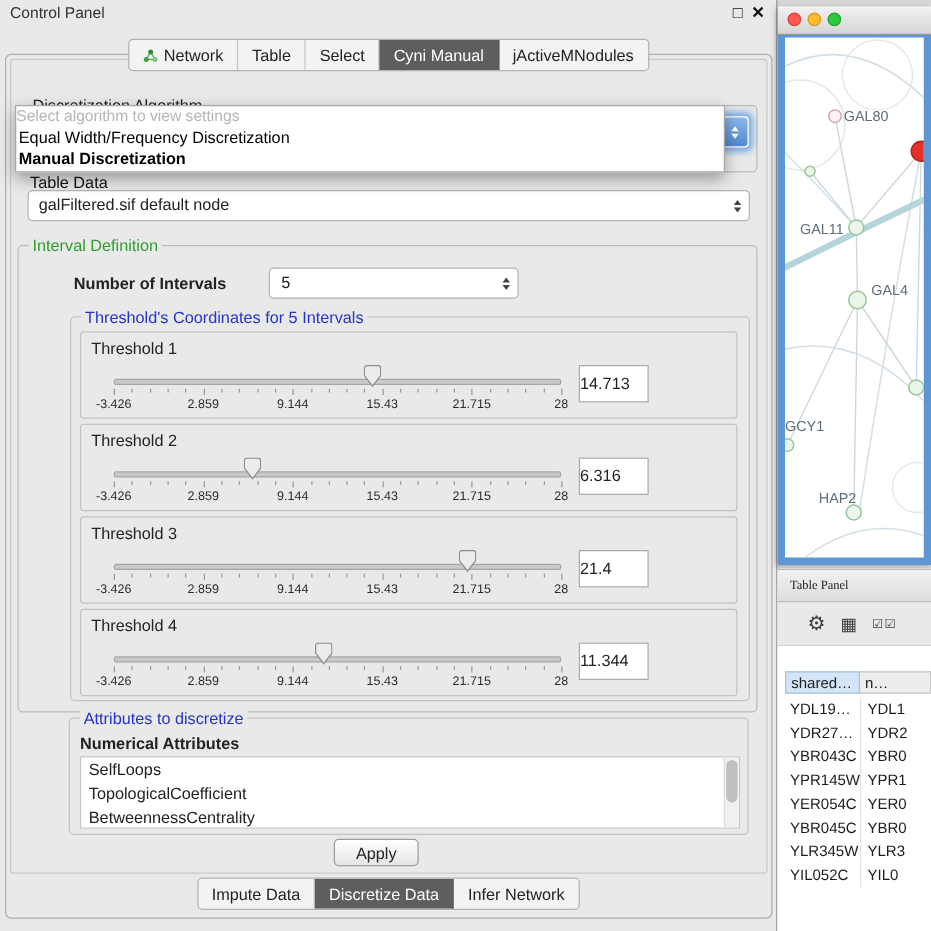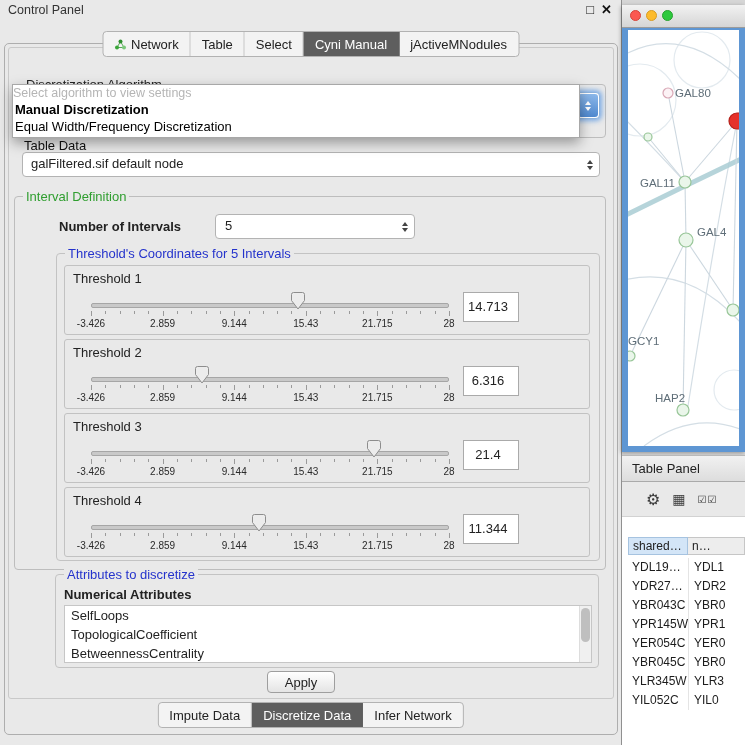--- a/index.html
+++ b/index.html
@@ -65,21 +65,21 @@
   .thr-label{position:absolute;left:8px;top:5px;font-weight:normal;}
   .thr-slider{position:absolute;left:26px;top:0;width:358px;height:68px;}
   .thr-track{position:absolute;left:0;right:0;top:37px;height:3px;background:#c9c9c9;border:1px solid #a6a6a6;border-radius:2px;}
   .thr-ticks{position:absolute;left:0;right:0;top:45px;height:6px;}
   .thr-ticks i{position:absolute;width:1px;height:3px;background:#9a9a9a;}
   .thr-ticks i.maj{height:5px;}
   .thr-scale{position:absolute;left:0;right:0;top:52px;height:12px;}
   .thr-scale span{position:absolute;transform:translateX(-50%);font-size:10px;color:#2a2a2a;white-space:nowrap;}
   .thr-handle{position:absolute;top:26px;margin-left:-7px;width:14px;height:18px;}
   .thr-value{position:absolute;right:70px;top:26px;width:56px;height:30px;background:#fff;border:1px solid #aaa;
-             font-size:13px;line-height:28px;text-align:center;padding-right:6px;box-sizing:border-box;}
+             font-size:13px;line-height:28px;text-align:left;padding-right:6px;box-sizing:border-box;}
 
   .attr-group{left:55px;top:574px;width:542px;height:92px;border-color:#c3c3c3;}
   .attr-title{position:absolute;left:8px;top:12px;font-weight:bold;}
   .attr-list{position:absolute;left:8px;top:30px;width:526px;height:56px;background:#fff;border:1px solid #c6c6c6;overflow:hidden;}
   .attr-item{height:19px;line-height:19px;padding-left:6px;font-size:13px;}
   .attr-scrollbar{position:absolute;right:0;top:0;bottom:0;width:11px;background:#f0f0f0;border-left:1px solid #ddd;}
   .attr-scrollbar .thumb{position:absolute;left:1px;right:1px;top:2px;height:34px;background:#bfbfbf;border-radius:5px;}
 
   .apply-btn{position:absolute;left:267px;top:671px;width:68px;height:22px;border:1px solid #9e9e9e;border-radius:4px;
              background:linear-gradient(#ffffff,#e4e4e4);font-family:inherit;font-size:13px;color:#222;}
@@ -90,21 +90,21 @@
   .light{position:absolute;top:5px;width:11px;height:11px;border-radius:50%;box-sizing:border-box;border:1px solid rgba(0,0,0,.25);}
   .light.red{left:8px;background:#fb5850;border-color:#d64339;}
   .light.yellow{left:24px;background:#fdbb2d;border-color:#d79c23;}
   .light.green{left:40px;background:#2ec93e;border-color:#27a22f;}
   .net-body{height:424px;background:#fff;border:6px solid #5e96d3;border-top-width:2px;box-sizing:border-box;}
   svg text{font-family:"Liberation Sans",sans-serif;}
 
   
   .table-panel{position:absolute;left:622px;top:455px;width:123px;height:290px;background:#fff;overflow:hidden;}
   .tp-header{height:27px;background:linear-gradient(#f1f1f1,#dddddd);border-top:1px solid #b9b9b9;border-bottom:1px solid #aaa;
-             line-height:25px;padding-left:10px;font-size:13px;color:#222;box-sizing:border-box;}
+             line-height:25px;padding-left:10px;font-size:10px;color:#222;box-sizing:border-box;font-family:Liberation Serif, serif;}
   .tp-toolbar{height:34px;background:#e9e9e9;border-bottom:1px solid #d2d2d2;display:flex;align-items:center;padding-left:24px;gap:12px;}
   .tp-icon{color:#3c3c3c;}
   .tp-icon-0{font-size:16px;}
   .tp-icon-1{font-size:14px;}
   .tp-icon-2{font-size:10px;letter-spacing:1px;}
   .tp-grid{position:relative;height:228px;background:#fff;}
   .tp-headrow{position:absolute;left:6px;right:0;top:20px;height:18px;display:flex;font-size:12px;}
   .tp-h1{width:60px;background:#d3e5f7;border:1px solid #a6c3e0;line-height:16px;padding-left:4px;box-sizing:border-box;overflow:hidden;white-space:nowrap;}
   .tp-h2{flex:1;background:#ededed;border:1px solid #c6c6c6;border-left:none;line-height:16px;padding-left:4px;box-sizing:border-box;overflow:hidden;white-space:nowrap;}
   #tp-rows{position:absolute;left:0;right:0;top:41px;bottom:0;overflow:hidden;}
@@ -157,22 +157,22 @@
       <span class="group-title">Discretization Algorithm</span>
     </div>
     <div class="algo-combo">
       <span class="combo-btn">
           <i class="up"></i>
           <i class="dn"></i>
         </span>
     </div>
     <div class="popup">
       <div class="popup-placeholder">Select algorithm to view settings</div>
+      <div class="popup-opt">Equal Width/Frequency Discretization</div>
       <div class="popup-opt bold">Manual Discretization</div>
-      <div class="popup-opt">Equal Width/Frequency Discretization</div>
     </div>
 
     <div class="td-label">Table Data</div>
     <div class="td-combo">
       <span class="td-combo-text">galFiltered.sif default node</span>
       <span class="combo-arrows">
           <i class="up"></i>
           <i class="dn"></i>
         </span>
     </div>

